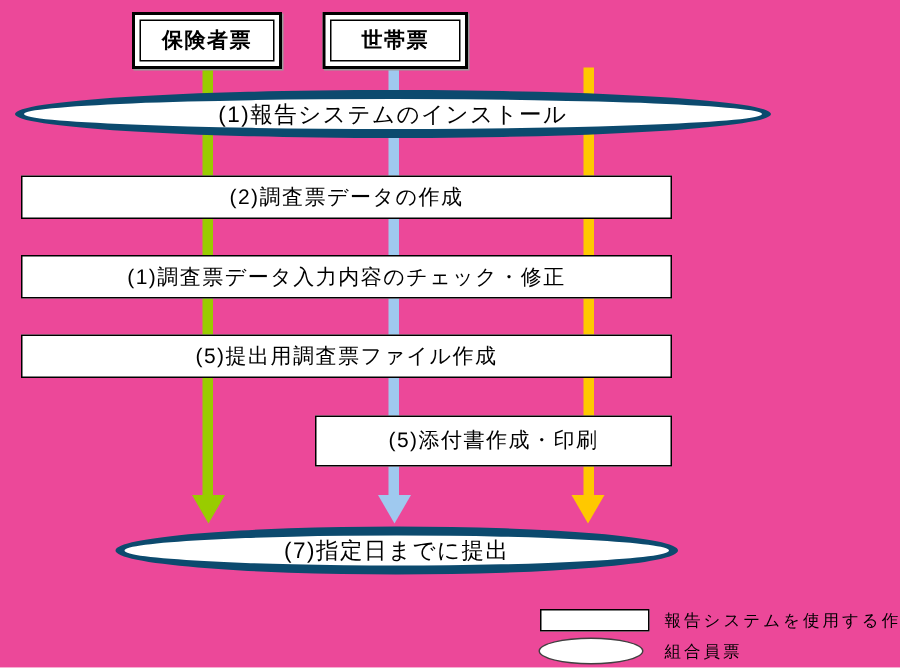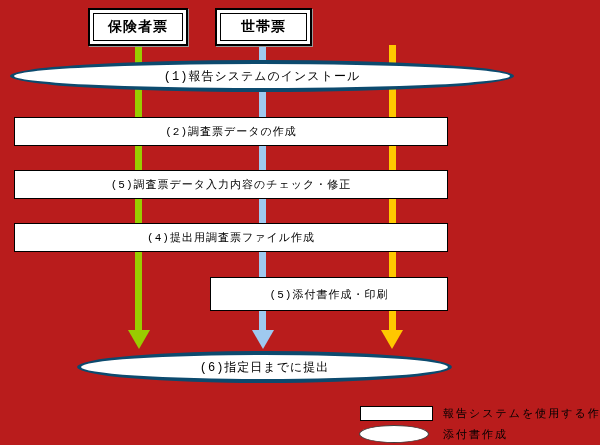--- a/index.html
+++ b/index.html
@@ -1,20 +1,20 @@
 <!DOCTYPE html>
 <html><head>
 <meta charset="utf-8">
 <style>
   html,body{margin:0;padding:0;background:#fff;}
   #canvas{
     position:relative;
     width:600px;height:445px;
-    background:#b91c1c;
-    font-family:Liberation Mono, monospace;
+    background:#ec4899;
+    font-family:Liberation Sans, sans-serif;
     color:#000;
     overflow:hidden;
   }
   
   .stem{position:absolute;top:45px;height:287px;width:7px;z-index:1;}
   .head{
     position:absolute;top:330px;width:0;height:0;z-index:1;
     border-left:11px solid transparent;
     border-right:11px solid transparent;
     border-top:19px solid #000;
@@ -28,27 +28,27 @@
   .topbox-inner{
     width:100%;height:100%;box-sizing:border-box;
     border:1px solid #000;
     display:flex;align-items:center;justify-content:center;
     font-size:14px;font-weight:bold;letter-spacing:1px;white-space:nowrap;
   }
   .step-rect{
     position:absolute;z-index:2;background:#fff;
     border:1px solid #000;box-sizing:border-box;
     display:flex;align-items:center;justify-content:center;
-    font-size:11px;letter-spacing:1px;white-space:nowrap;
+    font-size:14px;letter-spacing:1px;white-space:nowrap;
   }
   .step-ellipse{
     position:absolute;z-index:2;background:#fff;
-    border:4px solid #0c4a6e;box-sizing:border-box;border-radius:50%;
+    border:6px solid #0c4a6e;box-sizing:border-box;border-radius:50%;
     display:flex;align-items:center;justify-content:center;
-    font-size:12px;letter-spacing:1px;white-space:nowrap;
+    font-size:15px;letter-spacing:1px;white-space:nowrap;
   }
   
   .legend-rect{
     position:absolute;left:360px;top:406px;width:73px;height:15px;
     border:1px solid #000;background:#fff;box-sizing:border-box;z-index:2;
   }
   .legend-ellipse{
     position:absolute;left:359px;top:425px;width:70px;height:18px;
     border:1px solid #404040;border-radius:50%;background:#fff;box-sizing:border-box;z-index:2;
   }
@@ -73,25 +73,25 @@
   <div class="topbox" style="left:88px;width:100px;">
     <div class="topbox-inner">保険者票</div>
   </div>
   <div class="topbox" style="left:215px;width:97px;text-align:center;">
     <div class="topbox-inner">世帯票</div>
   </div>
 
   <div class="step-ellipse" style="left:10px;top:60px;width:504px;height:32px;">(1)報告システムのインストール</div>
 
   <div class="step-rect" style="left:14px;top:117px;width:434px;height:29px;">(2)調査票データの作成</div>
-  <div class="step-rect" style="left:14px;top:170px;width:434px;height:29px;">(5)調査票データ入力内容のチェック・修正</div>
-  <div class="step-rect" style="left:14px;top:223px;width:434px;height:29px;">(4)提出用調査票ファイル作成</div>
+  <div class="step-rect" style="left:14px;top:170px;width:434px;height:29px;">(1)調査票データ入力内容のチェック・修正</div>
+  <div class="step-rect" style="left:14px;top:223px;width:434px;height:29px;">(5)提出用調査票ファイル作成</div>
 
   <div class="step-rect" style="left:210px;top:277px;width:238px;height:34px;">(5)添付書作成・印刷</div>
 
-  <div class="step-ellipse" style="left:77px;top:351px;width:375px;height:32px;">(6)指定日までに提出</div>
+  <div class="step-ellipse" style="left:77px;top:351px;width:375px;height:32px;">(7)指定日までに提出</div>
 
   <div class="legend-rect"></div>
   <div class="legend-label" style="top:406px;">報告システムを使用する作業</div>
   <div class="legend-ellipse"></div>
-  <div class="legend-label" style="top:427px;">添付書作成</div>
+  <div class="legend-label" style="top:427px;">組合員票</div>
 
 </div>
 
 </body></html>

